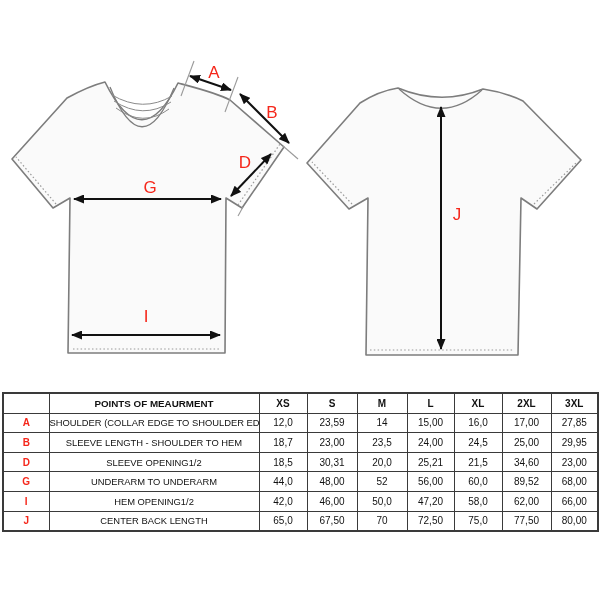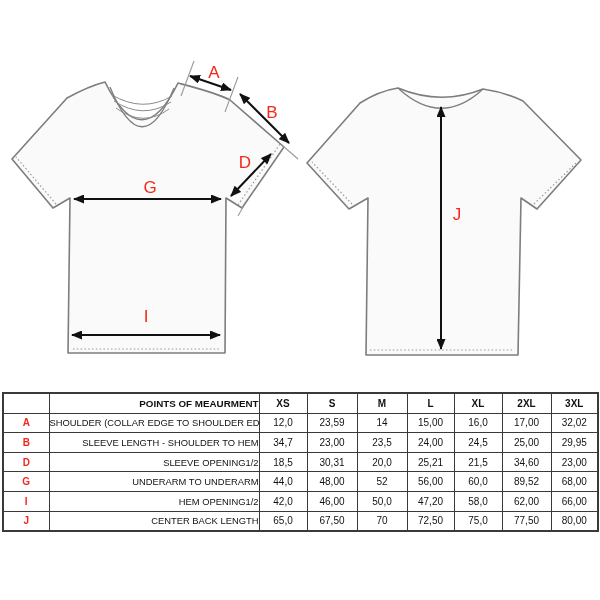--- a/index.html
+++ b/index.html
@@ -16,21 +16,21 @@
          marker-start:url(#ah);marker-end:url(#ah);}
   .lbl{fill:#f5271b;font-size:17px;font-family:"Liberation Sans",sans-serif;text-anchor:middle;}
 
   table.size{position:absolute;left:2px;top:392px;width:595px;
              border-collapse:collapse;table-layout:fixed;
              border:2px solid #3a3a3a;background:#fff;}
   table.size th,table.size td{border:1px solid #3a3a3a;height:18.6px;padding:0;
              font-size:10px;color:#111;text-align:center;vertical-align:middle;
              white-space:nowrap;overflow:hidden;}
   table.size th{font-weight:bold;}
-  table.size .pc{text-align:right;font-size:9.4px;}
+  table.size .pc{text-align:center;font-size:9.4px;}
   table.size th.pc{font-size:9.8px;}
   table.size .lc{color:#f5271b;font-weight:bold;}
 </style>
 </head>
 <body>
 
 <div class="stage">
 
   <svg class="diagram" viewBox="0 0 600 385">
     <defs>
@@ -112,26 +112,26 @@
     <tbody>
       <tr>
         <td class="lc">A</td>
         <td class="pc">SHOULDER (COLLAR EDGE TO SHOULDER EDGE)</td>
         <td>12,0</td>
         <td>23,59</td>
         <td>14</td>
         <td>15,00</td>
         <td>16,0</td>
         <td>17,00</td>
-        <td>32,02</td>
+        <td>27,85</td>
       </tr>
       <tr>
         <td class="lc">B</td>
         <td class="pc">SLEEVE LENGTH - SHOULDER TO HEM</td>
-        <td>34,7</td>
+        <td>18,7</td>
         <td>23,00</td>
         <td>23,5</td>
         <td>24,00</td>
         <td>24,5</td>
         <td>25,00</td>
         <td>29,95</td>
       </tr>
       <tr>
         <td class="lc">D</td>
         <td class="pc">SLEEVE OPENING1/2</td>

